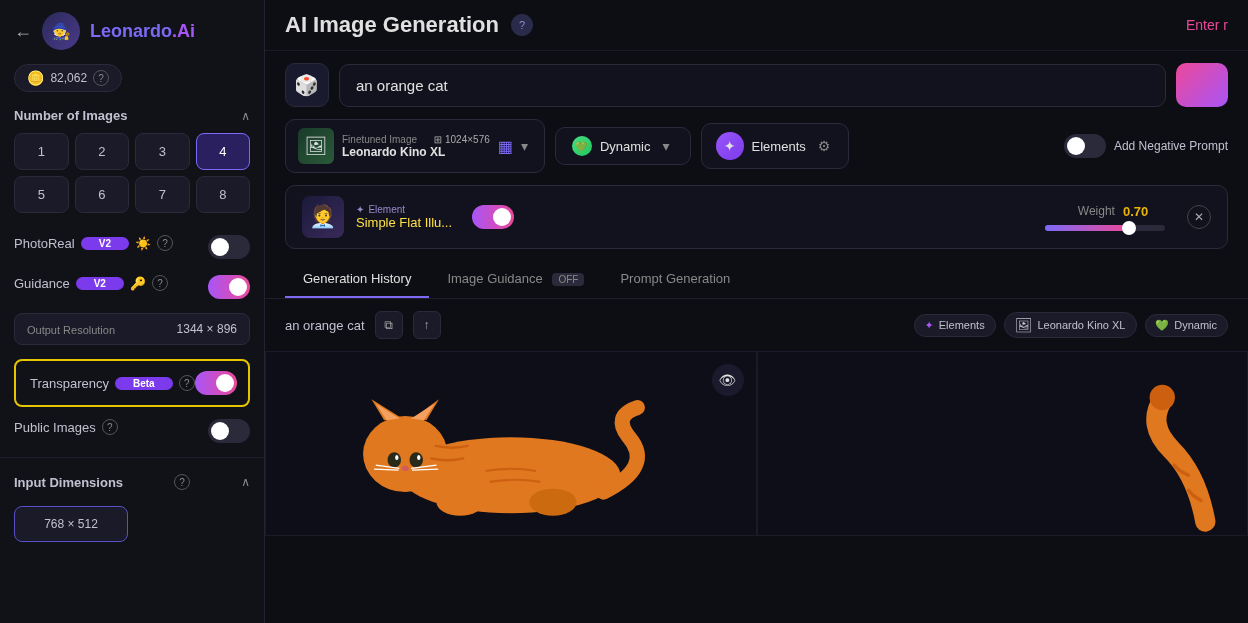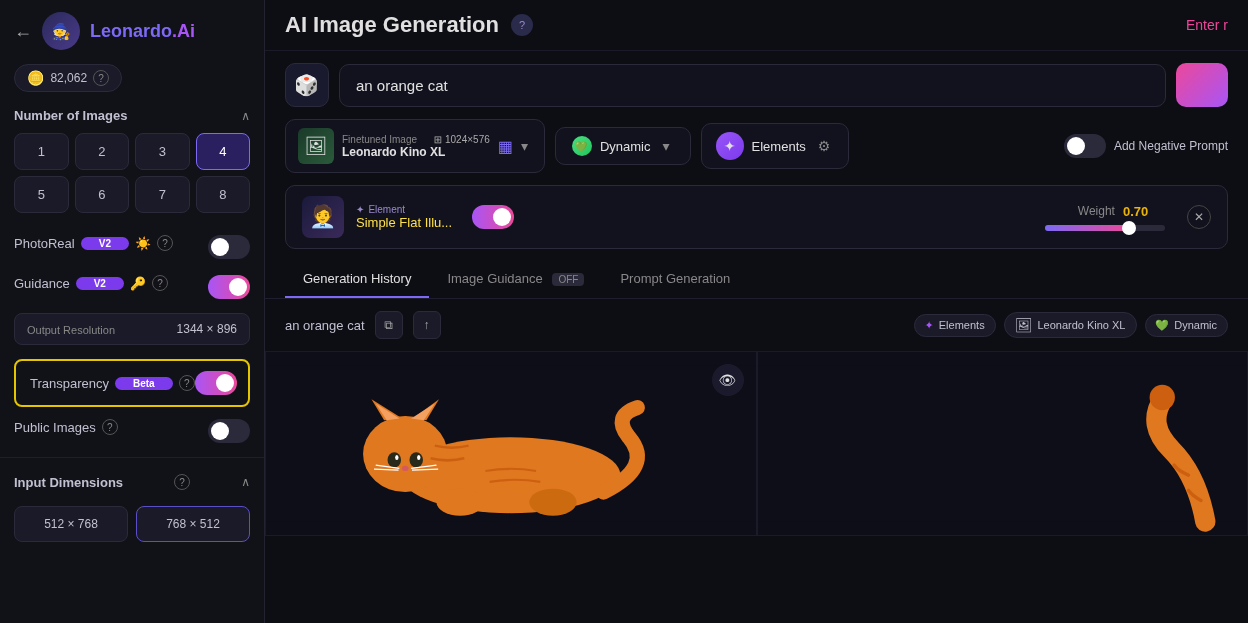--- a/index.html
+++ b/index.html
@@ -626,21 +626,20 @@
 
   <div class="divider"></div>
 
   <div class="dimensions-section">
     <div class="section-header">
       <span class="section-title">Input Dimensions</span>
       <span class="help-icon">?</span>
       <span class="chevron">∧</span>
     </div>
     <div class="dim-grid">
-      <button class="dim-btn">512 × 768</button>
       <button class="dim-btn active">768 × 512</button>
     </div>
   </div>
 </nav>
 
 <main class="main">
 
   <div class="top-bar">
     <h1 class="page-title">AI Image Generation</h1>
     <button class="info-circle">?</button>

